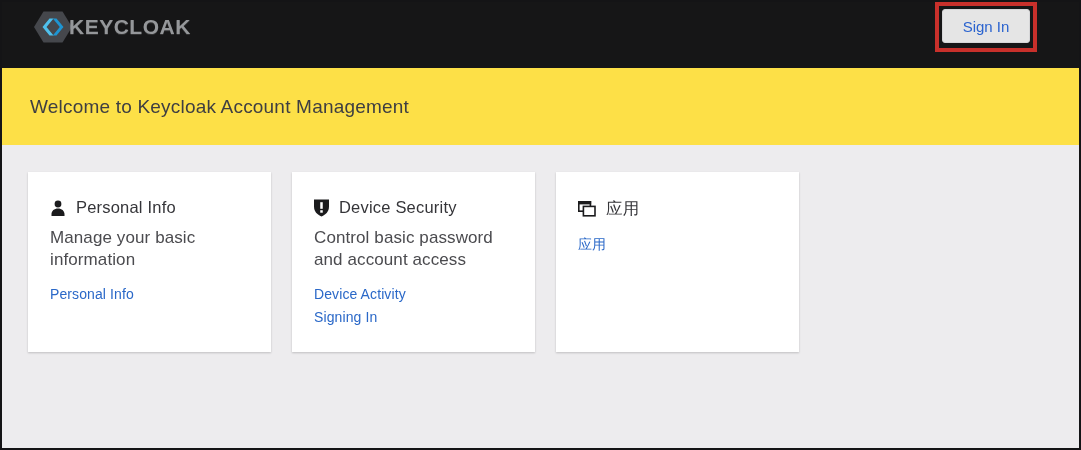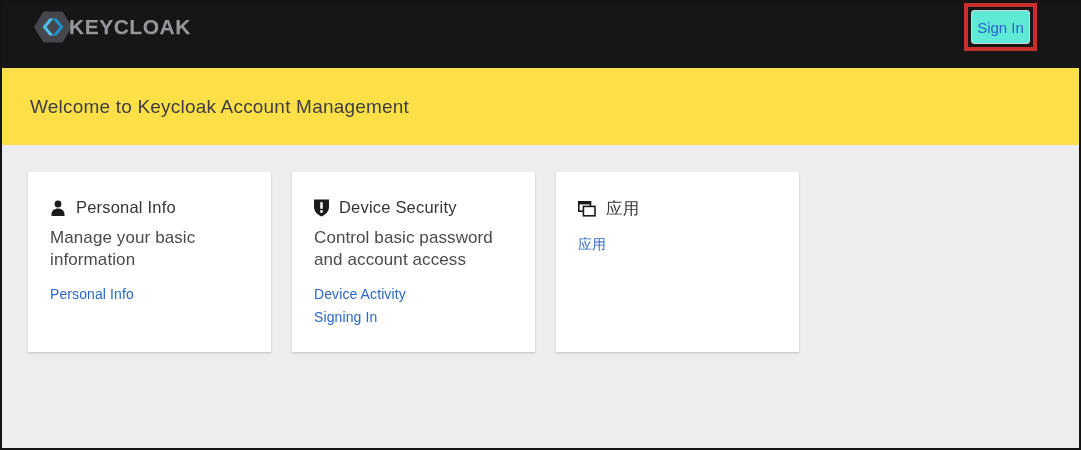--- a/index.html
+++ b/index.html
@@ -14,21 +14,20 @@
     position: relative;
     overflow: hidden;
     margin: 0 auto;
   }
 
   
   .app-header {
     height: 66px;
     background: #161617;
     display: flex;
-    align-items: center;
     justify-content: space-between;
     padding: 0 42px 16px 31px;
   }
   .logo {
     display: flex;
     align-items: center;
     gap: 2px;
     cursor: pointer;
   }
   .logo-hex { display: block; }
@@ -41,23 +40,23 @@
     text-shadow: 0 1px 0 rgba(255,255,255,0.12);
   }
 
   .annotation-box {
     border: 4px solid #c8302b;
     padding: 3px;
     background: transparent;
   }
   .signin-btn {
     display: block;
-    width: 59px;
+    width: 88px;
     height: 34px;
-    background: #5eead4;
+    background: #e5e5e5;
     border: 1px solid #d6d6d8;
     border-radius: 3px;
     color: #2a63cf;
     font-size: 15px;
     font-family: "Liberation Sans", sans-serif;
     cursor: pointer;
   }
 
   
   .welcome-band {

